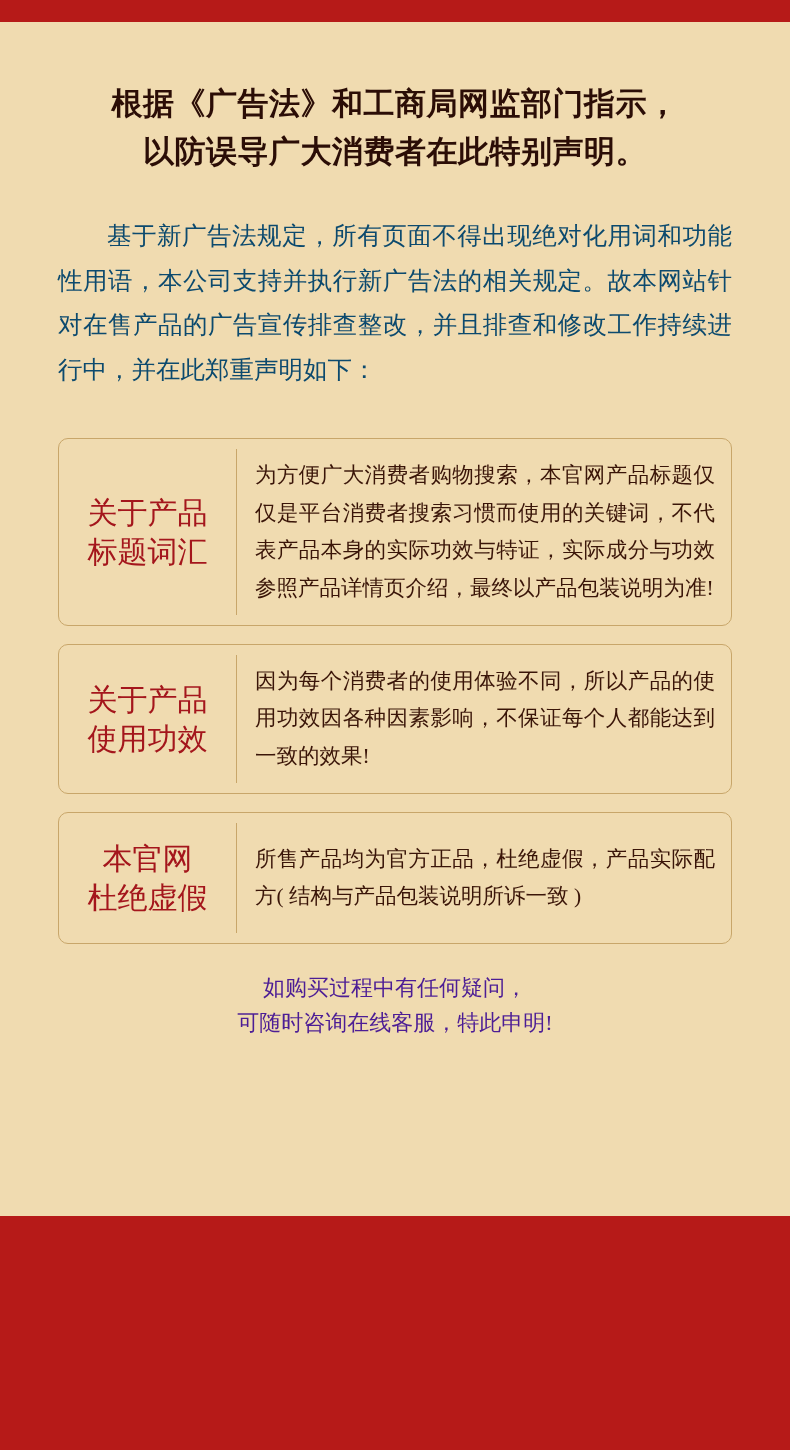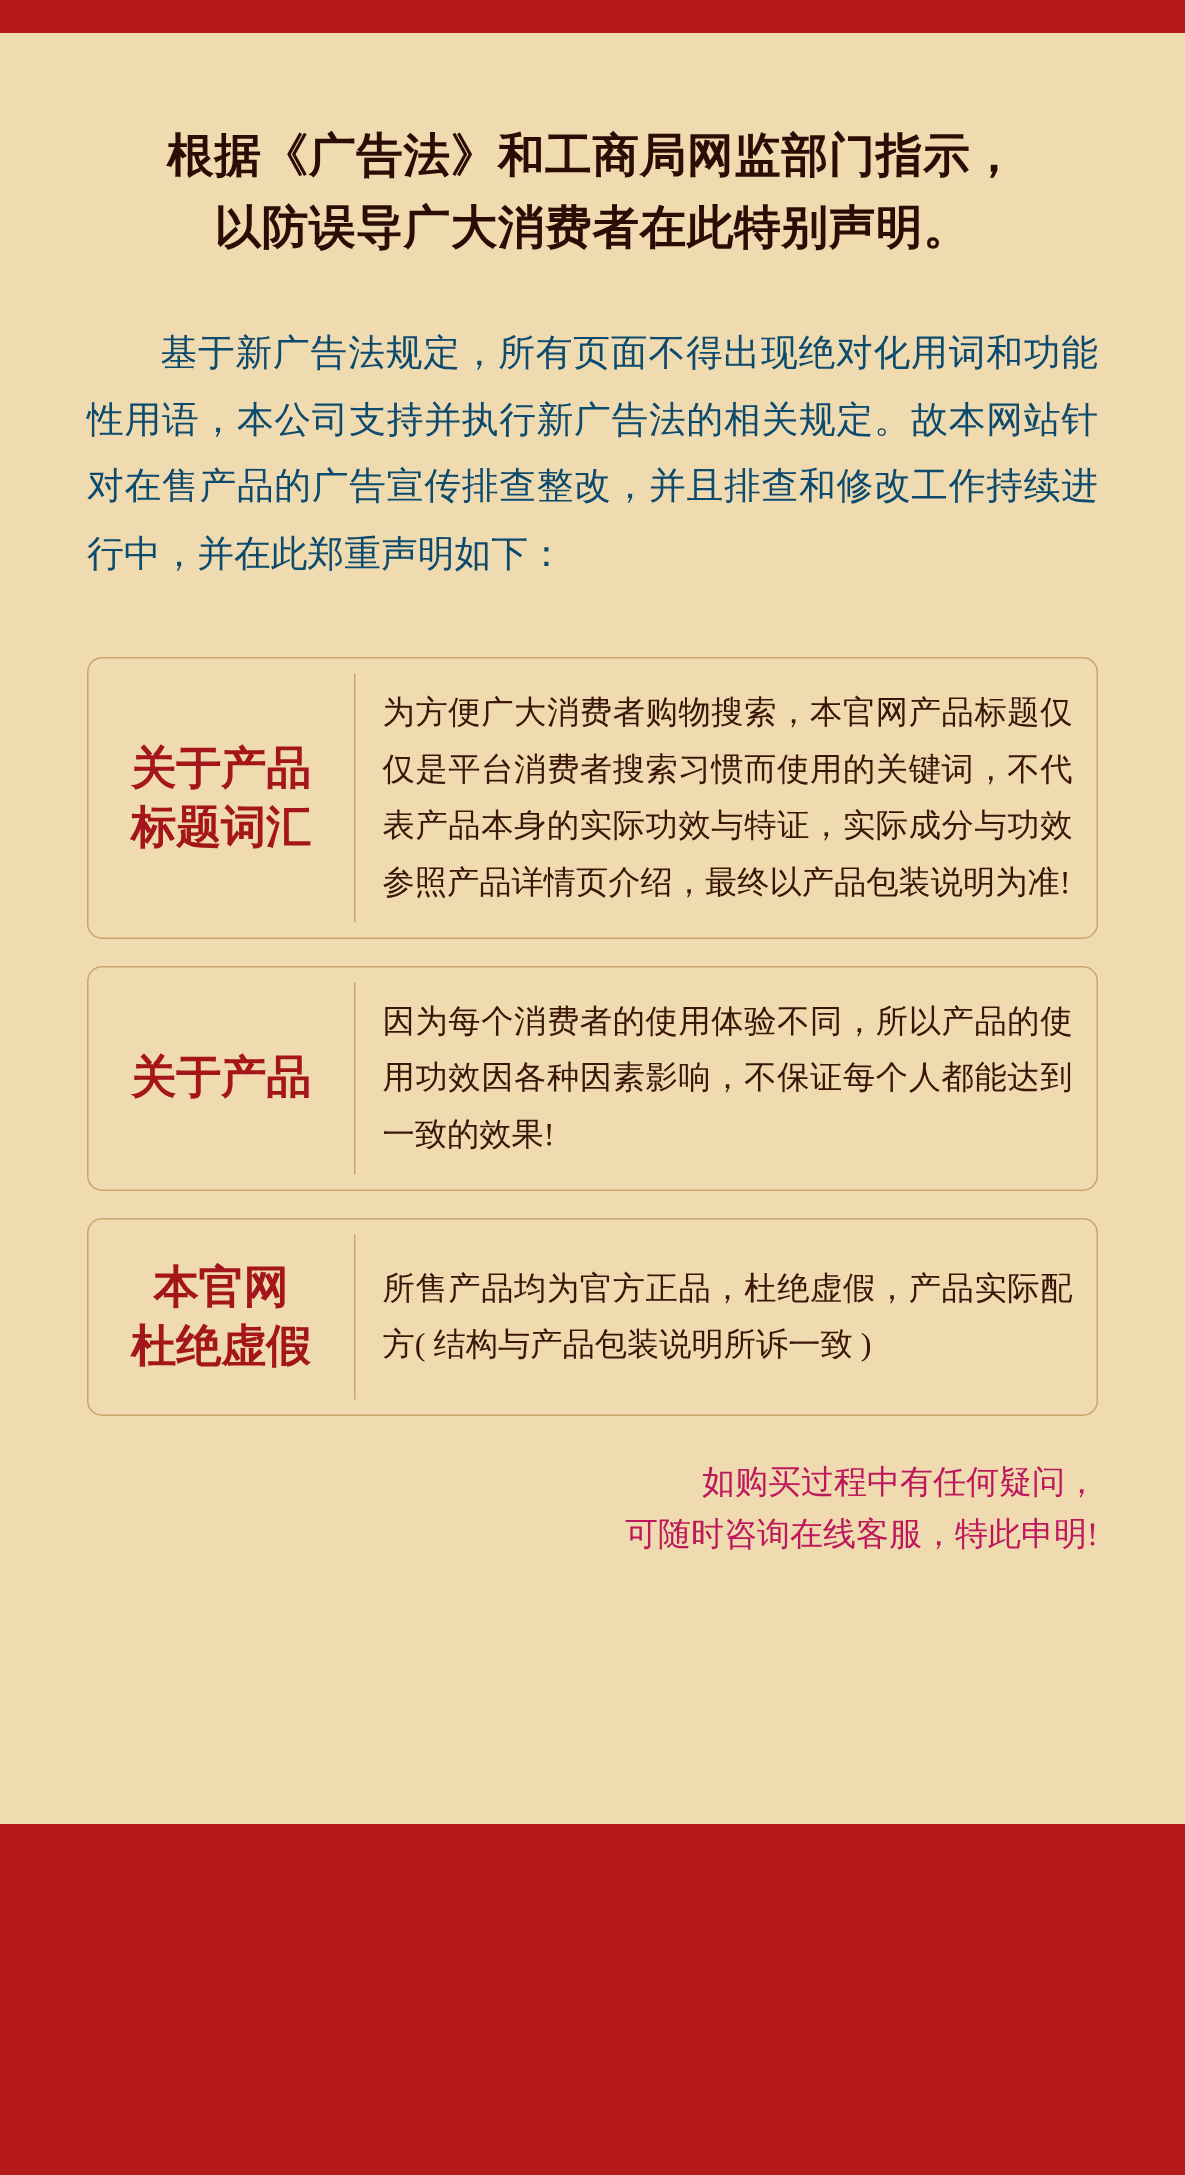--- a/index.html
+++ b/index.html
@@ -88,21 +88,21 @@
     min-height: 150px;
     padding: 10px 0;
   }
   .card-title {
     flex: 0 0 178px;
     display: flex;
     flex-direction: column;
     align-items: center;
     justify-content: center;
     color: #a4161c;
-    font-weight: bold;
+    font-weight: normal;
     font-size: 30px;
     line-height: 1.32;
     border-right: 1.5px solid #c8a66a;
     padding: 6px 4px;
     box-sizing: border-box;
     text-align: center;
   }
   .card-title .tl {
     display: block;
     white-space: nowrap;
@@ -117,22 +117,22 @@
     padding: 8px 16px 8px 18px;
     text-align: justify;
     text-justify: inter-ideograph;
   }
   .card.c3 {
     min-height: 132px;
     justify-content: space-between;
   }
   .footer {
     margin-top: 26px;
-    text-align: right;
-    color: #be185d;
+    text-align: center;
+    color: #4c1d95;
     font-size: 22px;
     line-height: 1.6;
   }
   .footer .fl {
     display: block;
   }
 </style>
 </head>
 <body>
 
@@ -155,20 +155,21 @@
         <div class="card-title">
           <span class="tl">关于产品</span>
           <span class="tl">标题词汇</span>
         </div>
         <div class="card-body">为方便广大消费者购物搜索，本官网产品标题仅仅是平台消费者搜索习惯而使用的关键词，不代表产品本身的实际功效与特证，实际成分与功效参照产品详情页介绍，最终以产品包装说明为准!</div>
       </div>
 
       <div class="card c2">
         <div class="card-title">
           <span class="tl">关于产品</span>
+          <span class="tl">使用功效</span>
         </div>
         <div class="card-body">因为每个消费者的使用体验不同，所以产品的使用功效因各种因素影响，不保证每个人都能达到一致的效果!</div>
       </div>
 
       <div class="card c3">
         <div class="card-title">
           <span class="tl">本官网</span>
           <span class="tl">杜绝虚假</span>
         </div>
         <div class="card-body">所售产品均为官方正品，杜绝虚假，产品实际配方( 结构与产品包装说明所诉一致 )</div>

